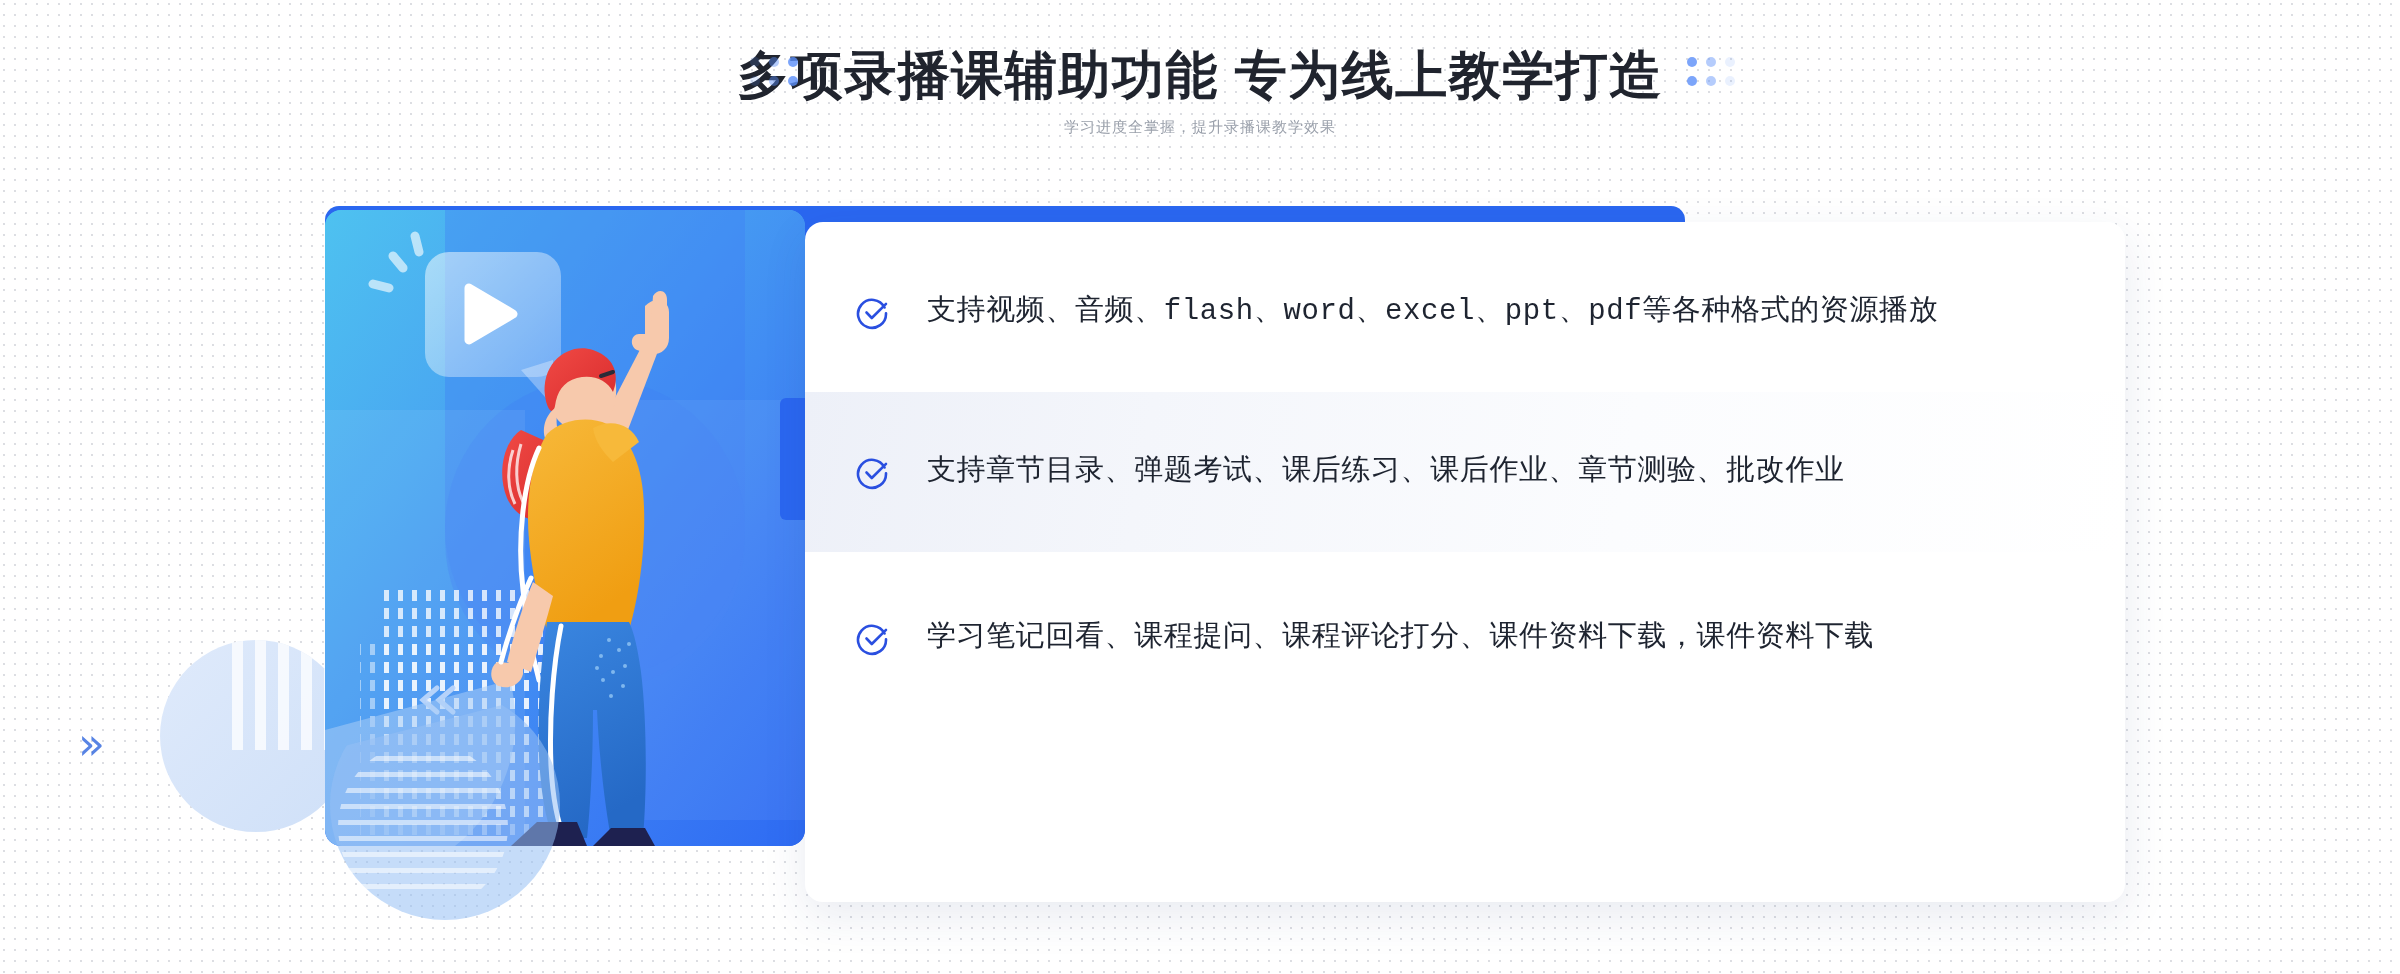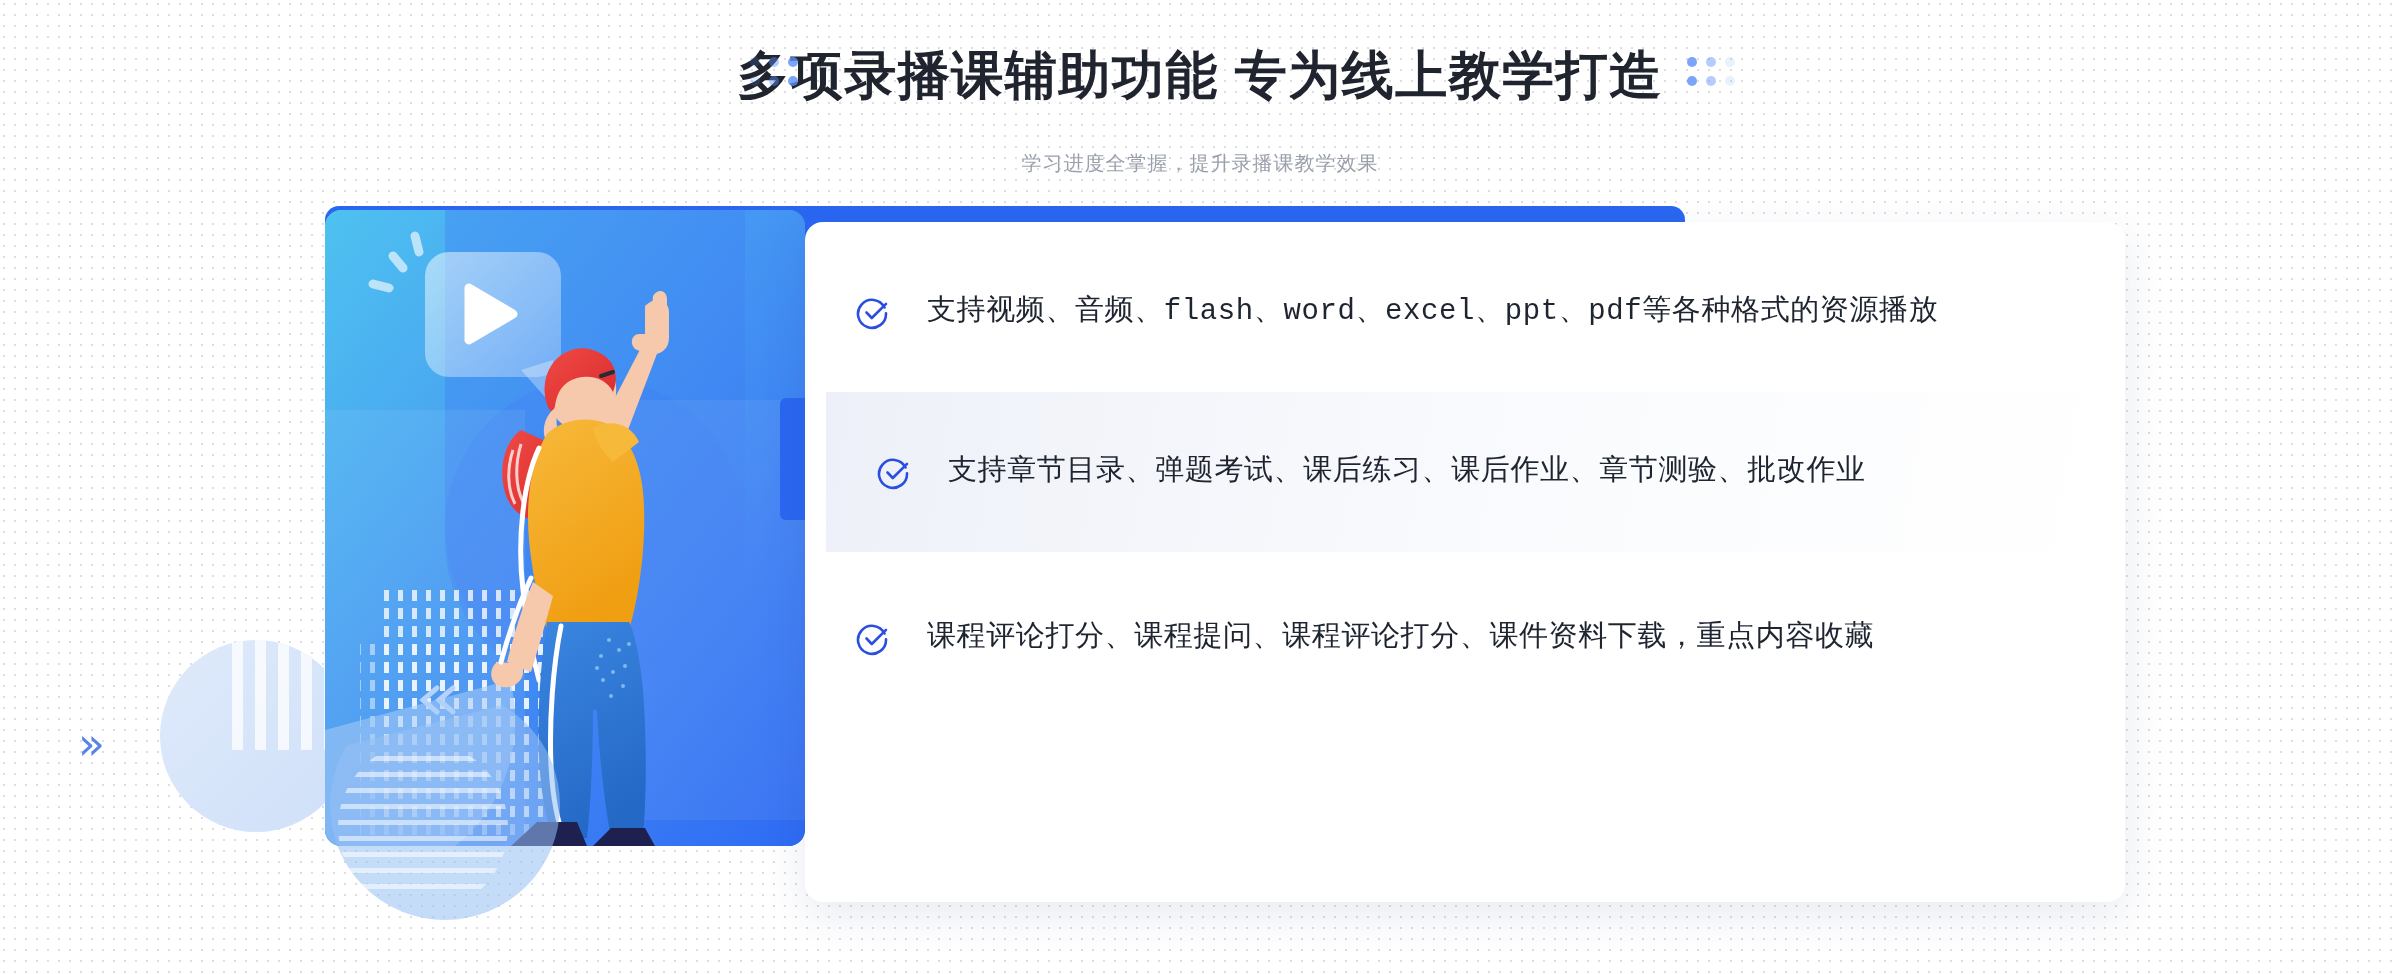--- a/index.html
+++ b/index.html
@@ -55,26 +55,25 @@
     letter-spacing: 1.5px;
     line-height: 62px;
     white-space: nowrap;
   }
 
   .subtitle {
     position: absolute;
     top: 113px;
     left: 0;
     width: 2400px;
-    font-size: 20px;
+    font-size: 15px;
     color: #9aa0ab;
     letter-spacing: 1px;
     line-height: 28px;
     white-space: nowrap;
-    margin-top: 36px;
   }
 
   
   .dot-cluster {
     position: absolute;
     display: grid;
     grid-template-columns: repeat(3, 10px);
     grid-template-rows: repeat(2, 10px);
     gap: 9px 9px;
   }
@@ -129,21 +128,20 @@
     align-items: center;
     padding-left: 50px;
   }
   .feature-row.r0 { top: 10px; }
   .feature-row.r1 { top: 170px; }
   .feature-row.r2 { top: 336px; }
   .feature-row.r3 { top: 500px; }
 
   .feature-row.highlight {
     background: linear-gradient(100deg, #edf0f8 0%, #f4f6fb 26%, #fbfcfe 62%, #ffffff 100%);
-    margin-left: 21px;
   }
 
   .check-icon {
     width: 36px;
     height: 36px;
     flex: 0 0 36px;
     margin-right: 36px;
     display: block;
   }
 
@@ -462,19 +460,19 @@
         <polyline points="11.5,18.5 16.8,24 31,9.8" fill="none" stroke="#2a4fe0" stroke-width="2.6" stroke-linecap="round" stroke-linejoin="round"></polyline>
       </svg>
       <div class="feature-text">支持章节目录、弹题考试、课后练习、课后作业、章节测验、批改作业</div>
     </div>
 
     <div class="feature-row r2">
       <svg class="check-icon" viewBox="0 0 36 36" xmlns="http://www.w3.org/2000/svg">
         <path d="M29.5 13.5 A14 14 0 1 0 31 19.4" fill="none" stroke="#2a4fe0" stroke-width="2.6" stroke-linecap="round"></path>
         <polyline points="11.5,18.5 16.8,24 31,9.8" fill="none" stroke="#2a4fe0" stroke-width="2.6" stroke-linecap="round" stroke-linejoin="round"></polyline>
       </svg>
-      <div class="feature-text">课程评论打分、课程提问、课程评论打分、课件资料下载，重点内容收藏</div>
+      <div class="feature-text">学习笔记回看、课程提问、课程评论打分、课件资料下载，课件资料下载</div>
     </div>
 
 
   </div>
 
 </div>
 
 </body></html>

